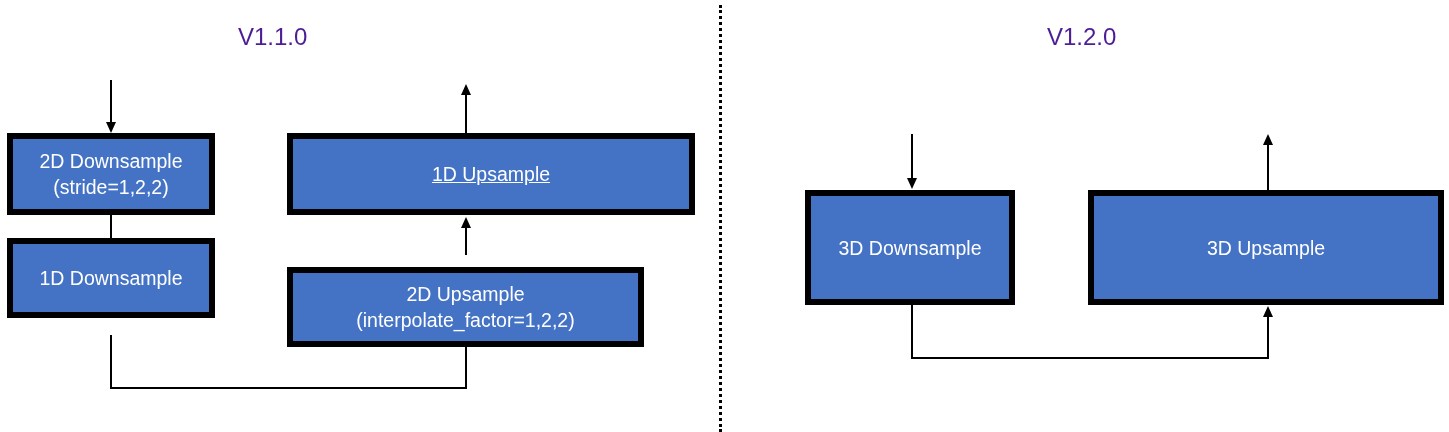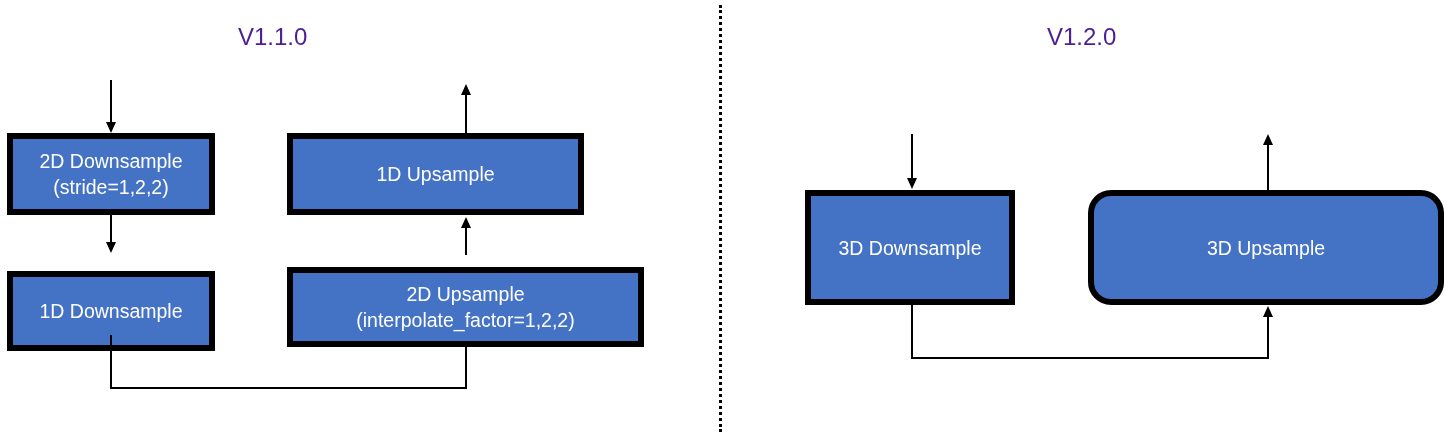--- a/index.html
+++ b/index.html
@@ -91,30 +91,30 @@
   <div class="arrow-down" style="left:106px; top:122px;"></div>
 
   <div class="node-box" style="left:7px; top:133px; width:208px; height:82px;">
     <span class="line1">2D Downsample</span>
     <span class="line2">(stride=1,2,2)</span>
   </div>
 
   <div class="v-line" style="left:110px; top:215px; height:29px;"></div>
   <div class="arrow-down" style="left:106px; top:242px;"></div>
 
-  <div class="node-box" style="left:7px; top:271px; width:208px; height:80px;">
+  <div class="node-box" style="left:7px; top:238px; width:208px; height:80px;">
     <span class="line1">1D Downsample</span>
   </div>
 
   <div class="v-line" style="left:110px; top:335px; height:53px;"></div>
   <div class="h-line" style="left:110px; top:387px; width:357px;"></div>
   <div class="v-line" style="left:465px; top:347px; height:41px;"></div>
   <div class="arrow-up" style="left:461px; top:336px;"></div>
 
-  <div class="node-box" style="left:287px; top:133px; width:297px; height:82px;">
+  <div class="node-box" style="left:287px; top:133px; width:408px; height:82px;text-decoration:underline;">
     <span class="line1">1D Upsample</span>
   </div>
 
   <div class="v-line" style="left:465px; top:228px; height:27px;"></div>
   <div class="arrow-up" style="left:461px; top:217px;"></div>
 
   <div class="node-box" style="left:287px; top:255px; width:357px; height:80px;margin-top:12px;">
     <span class="line1">2D Upsample</span>
     <span class="line2">(interpolate_factor=1,2,2)</span>
   </div>
@@ -126,21 +126,21 @@
 
   <div class="panel-title" style="left:1047px; top:20px;">V1.2.0</div>
 
   <div class="v-line" style="left:911px; top:134px; height:45px;"></div>
   <div class="arrow-down" style="left:907px; top:178px;"></div>
 
   <div class="node-box" style="left:805px; top:190px; width:210px; height:115px;">
     <span class="line1">3D Downsample</span>
   </div>
 
-  <div class="node-box" style="left:1088px; top:190px; width:356px; height:115px;border-radius:23px;">
+  <div class="node-box" style="left:1088px; top:190px; width:356px; height:115px;">
     <span class="line1">3D Upsample</span>
   </div>
 
   <div class="v-line" style="left:911px; top:305px; height:53px;"></div>
   <div class="h-line" style="left:911px; top:357px; width:358px;"></div>
   <div class="v-line" style="left:1267px; top:317px; height:41px;"></div>
   <div class="arrow-up" style="left:1263px; top:306px;"></div>
 
   <div class="v-line" style="left:1267px; top:145px; height:45px;"></div>
   <div class="arrow-up" style="left:1263px; top:134px;"></div>

